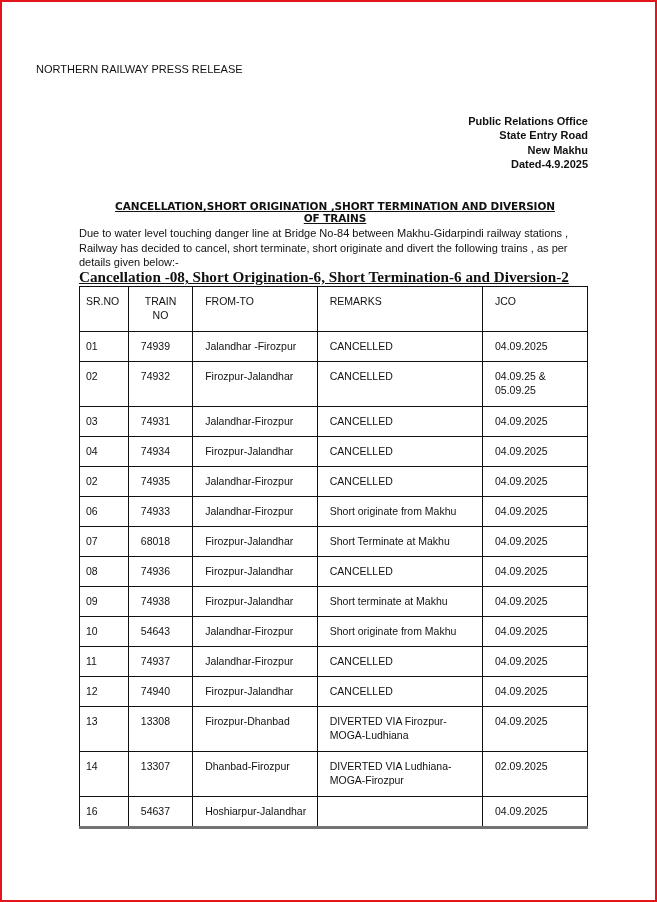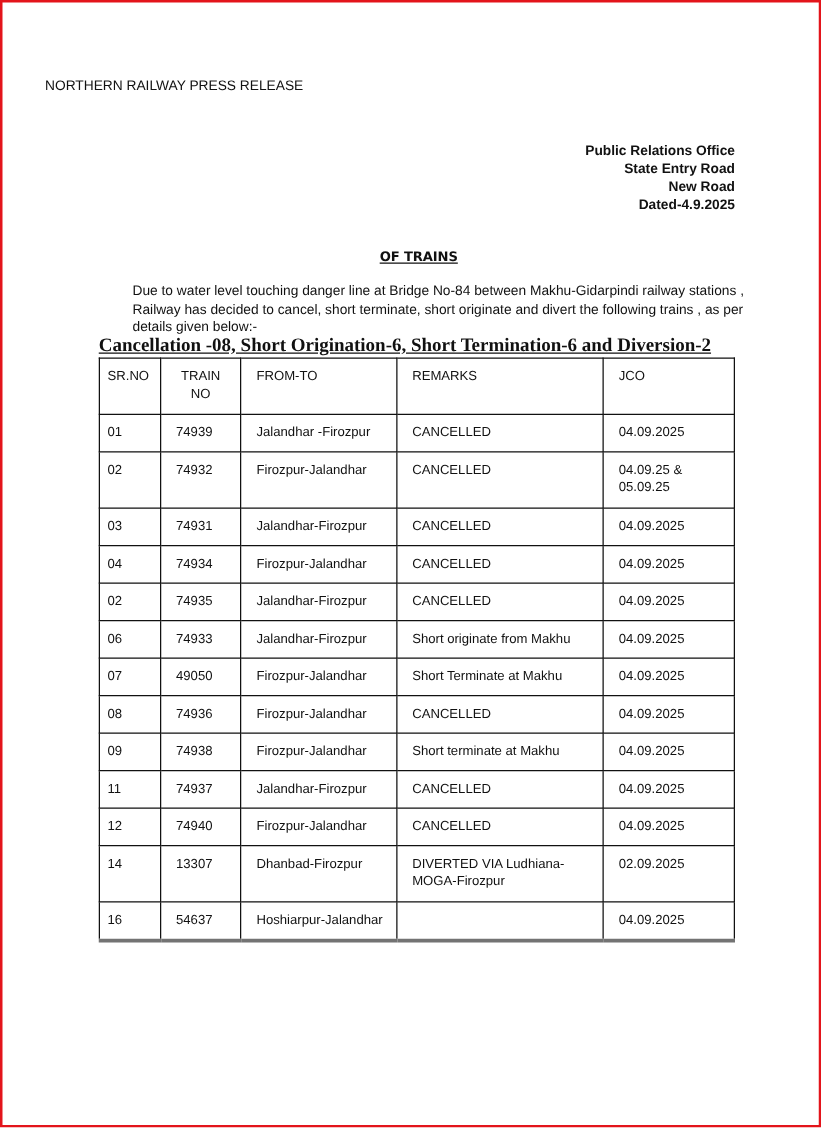--- a/index.html
+++ b/index.html
@@ -21,21 +21,21 @@
     position: absolute; right: 69px; top: 114px; text-align: right;
     font-size: 11px; font-weight: bold; line-height: 14.3px;
   }
   .heading {
     position: absolute; left: 80px; width: 510px; top: 200px;
     text-align: center; font-size: 10.5px; font-weight: bold; text-decoration: underline;
     line-height: 12px; font-family: "DejaVu Sans", sans-serif; letter-spacing: -0.1px;
   }
   .para {
     position: absolute; left: 79px; width: 512px; top: 226px;
-    font-size: 11px; line-height: 14.5px; margin-left: 27px;
+    font-size: 11px; line-height: 14.5px;
   }
   .summary {
     position: absolute; left: 79px; top: 268px;
     font-family: "Liberation Serif", serif; font-weight: bold; font-size: 15.2px;
     text-decoration: underline;
   }
   table {
     position: absolute; left: 79px; top: 286px; width: 509px;
     border-collapse: collapse; font-size: 10.5px;
   }
@@ -58,25 +58,26 @@
 </head>
 <body>
 
 <div class="frame"></div>
 
 <div class="title">NORTHERN RAILWAY PRESS RELEASE</div>
 
 <div class="addr">
   <div>Public Relations Office</div>
   <div>State Entry Road</div>
-  <div>New Road</div>
+  <div>New Makhu</div>
   <div>Dated-4.9.2025</div>
 </div>
 
 <div class="heading">
+  <div>CANCELLATION,SHORT ORIGINATION ,SHORT TERMINATION AND DIVERSION</div>
   <div>OF TRAINS</div>
 </div>
 
 <div class="para">Due to water level touching danger line at  Bridge No-84  between    Makhu-Gidarpindi railway stations  , Railway has decided to cancel, short terminate, short originate and divert the following trains , as per details given below:-</div>
 
 <div class="summary">Cancellation -08, Short Origination-6, Short Termination-6 and Diversion-2</div>
 
 <table>
   <thead>
     <tr>
@@ -125,52 +126,66 @@
       </tr>
       <tr>
         <td class="c0 pl0">06</td>
         <td class="c1 pl1">74933</td>
         <td class="c2 pl2">Jalandhar-Firozpur</td>
         <td class="c3 pl3">Short originate from Makhu</td>
         <td class="c4 pl4">04.09.2025</td>
       </tr>
       <tr>
         <td class="c0 pl0">07</td>
-        <td class="c1 pl1">49050</td>
+        <td class="c1 pl1">68018</td>
         <td class="c2 pl2">Firozpur-Jalandhar</td>
         <td class="c3 pl3">Short Terminate at Makhu</td>
         <td class="c4 pl4">04.09.2025</td>
       </tr>
       <tr>
         <td class="c0 pl0">08</td>
         <td class="c1 pl1">74936</td>
         <td class="c2 pl2">Firozpur-Jalandhar</td>
         <td class="c3 pl3">CANCELLED</td>
         <td class="c4 pl4">04.09.2025</td>
       </tr>
       <tr>
         <td class="c0 pl0">09</td>
         <td class="c1 pl1">74938</td>
         <td class="c2 pl2">Firozpur-Jalandhar</td>
         <td class="c3 pl3">Short terminate at Makhu</td>
         <td class="c4 pl4">04.09.2025</td>
       </tr>
       <tr>
+        <td class="c0 pl0">10</td>
+        <td class="c1 pl1">54643</td>
+        <td class="c2 pl2">Jalandhar-Firozpur</td>
+        <td class="c3 pl3">Short originate from Makhu</td>
+        <td class="c4 pl4">04.09.2025</td>
+      </tr>
+      <tr>
         <td class="c0 pl0">11</td>
         <td class="c1 pl1">74937</td>
         <td class="c2 pl2">Jalandhar-Firozpur</td>
         <td class="c3 pl3">CANCELLED</td>
         <td class="c4 pl4">04.09.2025</td>
       </tr>
       <tr>
         <td class="c0 pl0">12</td>
         <td class="c1 pl1">74940</td>
         <td class="c2 pl2">Firozpur-Jalandhar</td>
         <td class="c3 pl3">CANCELLED</td>
         <td class="c4 pl4">04.09.2025</td>
+      </tr>
+      <tr>
+        <td class="c0 pl0 tall">13</td>
+        <td class="c1 pl1 tall">13308</td>
+        <td class="c2 pl2 tall">Firozpur-Dhanbad</td>
+        <td class="c3 pl3 tall">DIVERTED VIA Firozpur-MOGA-Ludhiana</td>
+        <td class="c4 pl4 tall">04.09.2025</td>
       </tr>
       <tr>
         <td class="c0 pl0 tall">14</td>
         <td class="c1 pl1 tall">13307</td>
         <td class="c2 pl2 tall">Dhanbad-Firozpur</td>
         <td class="c3 pl3 tall">DIVERTED VIA Ludhiana-MOGA-Firozpur</td>
         <td class="c4 pl4 tall">02.09.2025</td>
       </tr>
       <tr class="last">
         <td class="c0 pl0">16</td>

